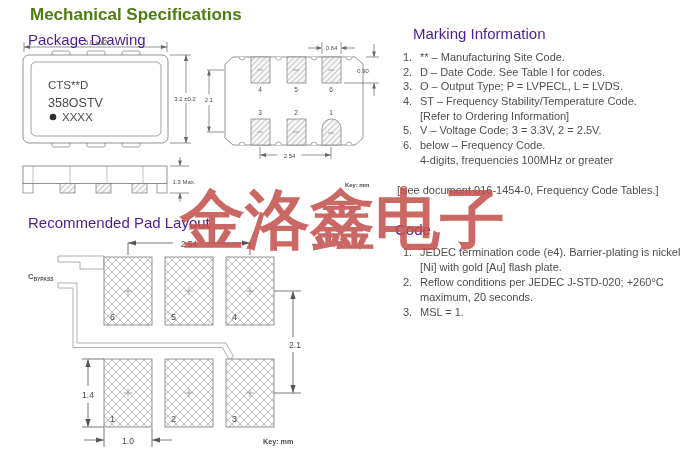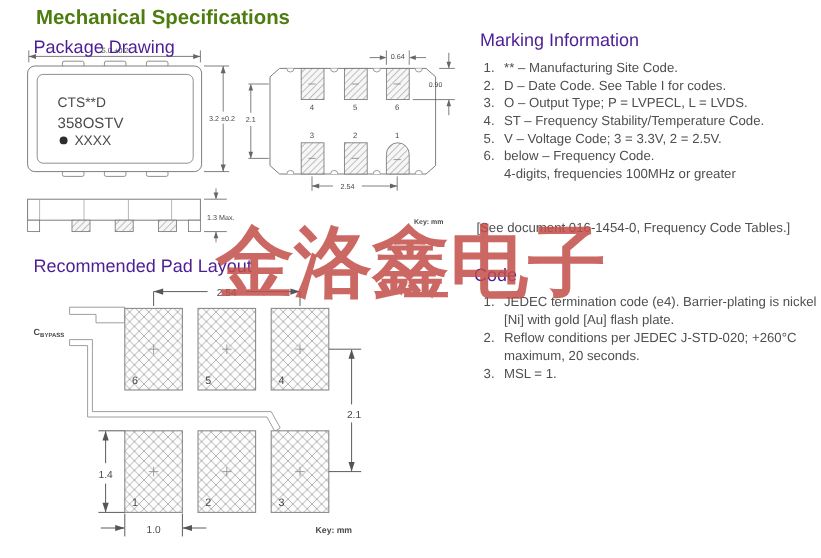--- a/index.html
+++ b/index.html
@@ -3,21 +3,21 @@
 <meta charset="utf-8">
 <style>
   html,body{margin:0;padding:0;background:#fff;}
   #page{position:relative;width:684px;height:465px;background:#ffffff;overflow:hidden;
         font-family:"Liberation Sans", sans-serif;}
   .abs{position:absolute;}
   #title{left:30px;top:5px;font-size:17px;font-weight:bold;color:#4d7c0f;}
   .sect{font-size:15px;color:#4c1d95;}
   #pkg-head{left:28px;top:31px;}
   #pad-head{left:28px;top:214px;}
-  #mark-head{left:400px;top:25px;}
+  #mark-head{left:413px;top:25px;}
   #notes-head{left:395px;top:221px;}
   #drawings{left:0;top:0;z-index:1;}
   .textcol{z-index:2;}
   
   #mark-list{left:395px;top:50px;width:288px;}
   .mi-row{display:flex;height:14.7px;line-height:14.7px;font-size:11px;color:#4f4f4f;}
   .mi-row .num{width:25px;padding-left:8px;box-sizing:border-box;flex:0 0 25px;}
   .mi-row .txt{flex:1;white-space:nowrap;}
   #mark-foot{left:397px;top:183px;width:288px;font-size:11px;line-height:14.7px;color:#4f4f4f;}
   
@@ -291,20 +291,24 @@
       </div>
     <div class="mi-row">
         <span class="num">3.</span>
         <span class="txt">O – Output Type; P = LVPECL, L = LVDS.</span>
       </div>
     <div class="mi-row">
         <span class="num">4.</span>
         <span class="txt">ST – Frequency Stability/Temperature Code.</span>
       </div>
     <div class="mi-row">
+        <span class="num"></span>
+        <span class="txt">[Refer to Ordering Information]</span>
+      </div>
+    <div class="mi-row">
         <span class="num">5.</span>
         <span class="txt">V – Voltage Code; 3 = 3.3V, 2 = 2.5V.</span>
       </div>
     <div class="mi-row">
         <span class="num">6.</span>
         <span class="txt">below – Frequency Code.</span>
       </div>
     <div class="mi-row">
         <span class="num"></span>
         <span class="txt">4-digits, frequencies 100MHz or greater</span>

